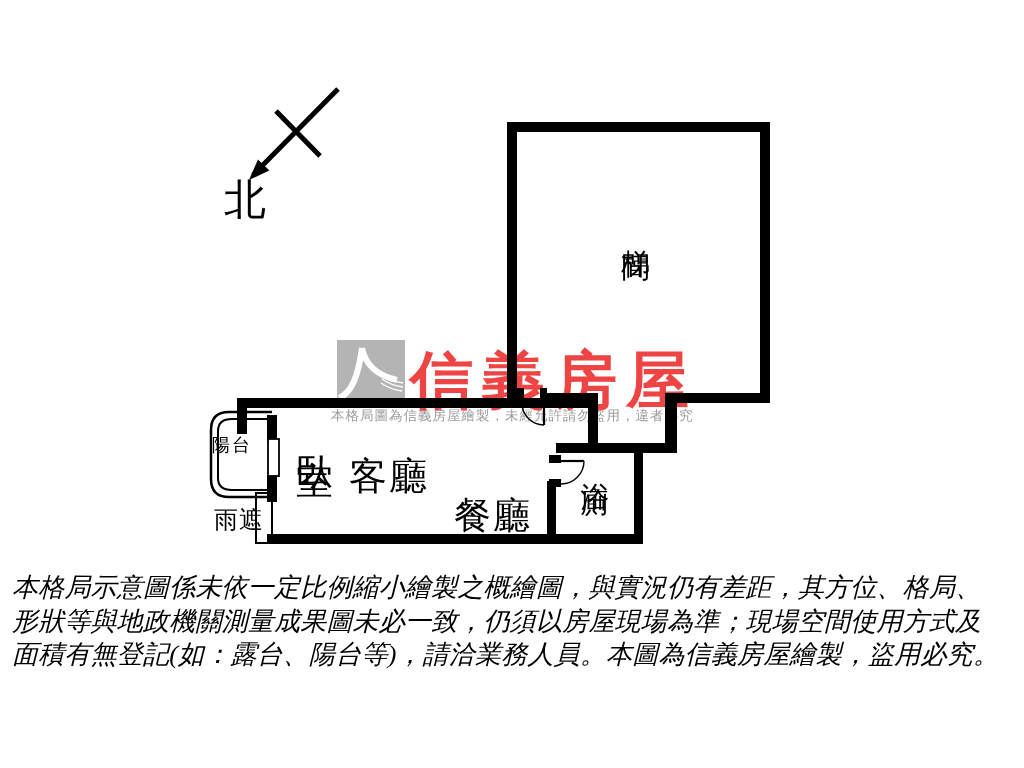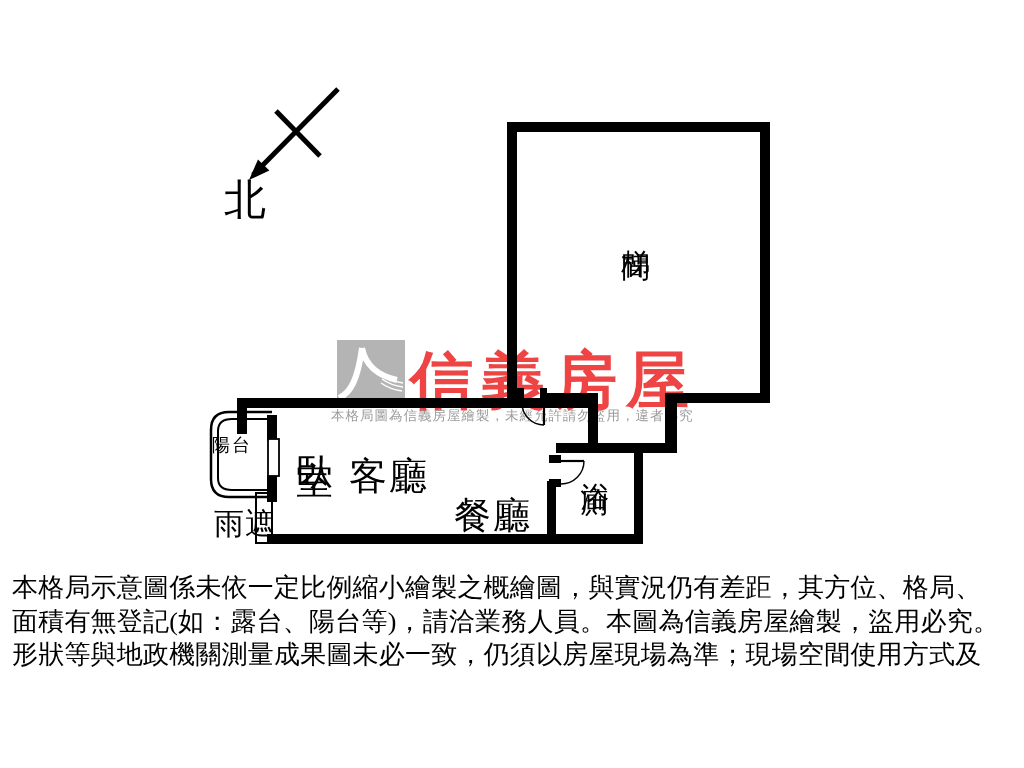--- a/index.html
+++ b/index.html
@@ -9,35 +9,35 @@
   }
   .label { position:absolute; color:#000; white-space:nowrap; line-height:1.08; }
   .vertical { writing-mode:vertical-rl; text-orientation:upright; }
   #lbl-north   { left:224px; top:178px; font-size:42px; }
   #lbl-stair   { left:620px; top:227px; font-size:29px; letter-spacing:4px; }
   #lbl-bed     { left:294px; top:426px; font-size:37px; letter-spacing:5px; }
   #lbl-living  { left:349px; top:456px; font-size:38px; letter-spacing:2px; }
   #lbl-dining  { left:454px; top:496px; font-size:37px; letter-spacing:2px; }
   #lbl-bath    { left:579px; top:459px; font-size:29px; letter-spacing:3px; }
   #lbl-balcony { left:212px; top:436px; font-size:18px; letter-spacing:2px; }
-  #lbl-rain    { left:214px; top:508px; font-size:30px; letter-spacing:1px; }
+  #lbl-rain    { left:214px; top:508px; font-size:24px; letter-spacing:1px; }
   .watermark-brand {
     position:absolute; left:410px; top:338px; font-size:63px; font-weight:bold;
     color:#ef4444; letter-spacing:9px; white-space:nowrap;
     font-family:"Liberation Sans","DejaVu Sans",sans-serif;
   }
   .watermark-notice {
     position:absolute; left:331px; top:407px; font-size:13.5px; color:#9b9b9b;
     letter-spacing:1px; white-space:nowrap;
     font-family:"Liberation Sans","DejaVu Sans",sans-serif;
   }
   .sinyi-logo { position:absolute; left:337px; top:340px; }
   .disclaimer {
     position:absolute; left:12px; top:571px; width:1005px;
-    font-size:26px; line-height:33.5px; color:#000; letter-spacing:0.2px;
+    font-size:26px; line-height:33.5px; color:#000; letter-spacing:0.2px;font-style:italic;
   }
   .plan-svg { position:absolute; left:0; top:0; }
 </style>
 </head>
 <body>
 
 <div class="page">
 
   <svg class="sinyi-logo" width="68" height="61" viewBox="0 0 68 61">
     <rect x="0" y="0" width="68" height="61" fill="#b4b4b4"></rect>
@@ -105,17 +105,17 @@
   <div class="label vertical" id="lbl-stair">梯間</div>
   <div class="label vertical" id="lbl-bed">臥室</div>
   <div class="label" id="lbl-living">客廳</div>
   <div class="label" id="lbl-dining">餐廳</div>
   <div class="label vertical" id="lbl-bath">浴廁</div>
   <div class="label" id="lbl-balcony">陽台</div>
   <div class="label" id="lbl-rain">雨遮</div>
 
   <div class="disclaimer">
     <div>本格局示意圖係未依一定比例縮小繪製之概繪圖，與實況仍有差距，其方位、格局、</div>
+    <div>形狀等與地政機關測量成果圖未必一致，仍須以房屋現場為準；現場空間使用方式及</div>
     <div>面積有無登記(如：露台、陽台等)，請洽業務人員。本圖為信義房屋繪製，盜用必究。</div>
-    <div>形狀等與地政機關測量成果圖未必一致，仍須以房屋現場為準；現場空間使用方式及</div>
   </div>
 
 </div>
 
 </body></html>

